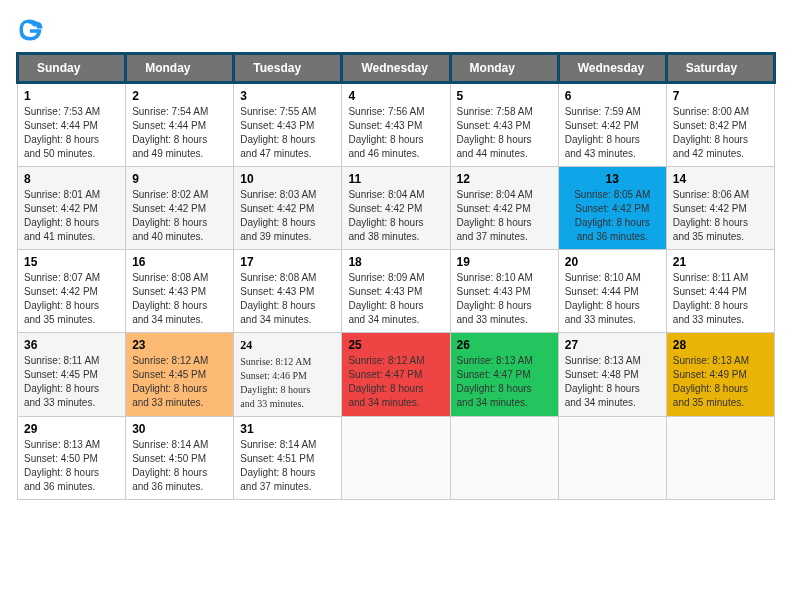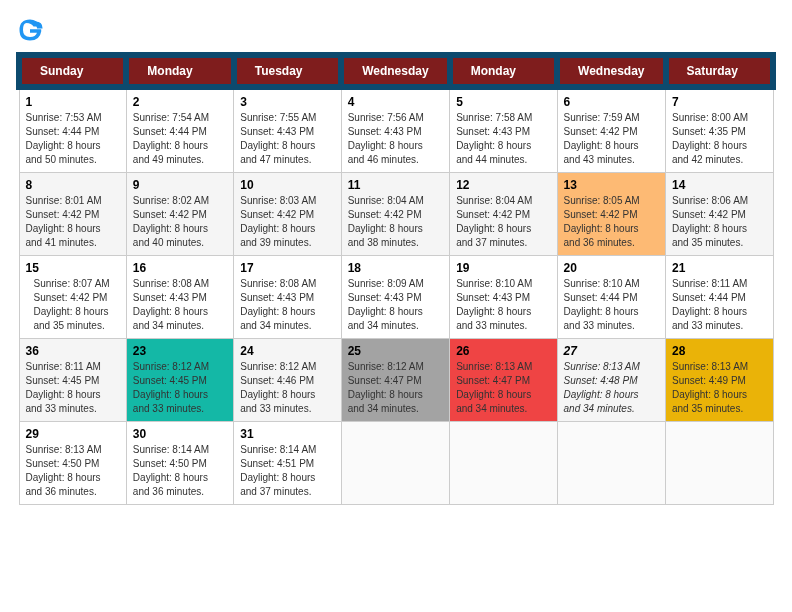--- a/index.html
+++ b/index.html
@@ -46,27 +46,27 @@
       font-size: 14px;
       color: #444;
       margin-top: 2px;
     }
     .calendar {
       width: 100%;
       border-collapse: collapse;
       font-size: 10.5px;
     }
     .calendar th {
-      background: #7f1d1d;
+      background: #737373;
       color: #fff;
       text-align: left;
       padding: 6px 18px;
       font-size: 12px;
       font-weight: bold;
-      border: 6px solid #0c4a6e;
+      border: 3px solid #0c4a6e;
     }
     .calendar td {
       vertical-align: top;
       padding: 5px 6px;
       border: 1px solid #ccc;
       width: calc(100% / 7);
       min-height: 80px;
       background: #fff;
     }
     .calendar tr:nth-child(even) td {
@@ -159,21 +159,21 @@
         <td>
           <span class="day-num">6</span>
           <div class="day-info" style="white-space: pre-line;">Sunrise: 7:59 AM
 Sunset: 4:42 PM
 Daylight: 8 hours
 and 43 minutes.</div>
         </td>
         <td>
           <span class="day-num">7</span>
           <div class="day-info" style="white-space: pre-line;">Sunrise: 8:00 AM
-Sunset: 4:35 PM
+Sunset: 8:42 PM
 Daylight: 8 hours
 and 42 minutes.</div>
         </td>
       </tr>
       <tr>
         <td style="background: rgb(245, 245, 245);">
           <span class="day-num">8</span>
           <div class="day-info" style="white-space: pre-line;">Sunrise: 8:01 AM
 Sunset: 4:42 PM
 Daylight: 8 hours
@@ -200,39 +200,39 @@
 Daylight: 8 hours
 and 38 minutes.</div>
         </td>
         <td style="background: rgb(245, 245, 245);">
           <span class="day-num">12</span>
           <div class="day-info" style="white-space: pre-line;">Sunrise: 8:04 AM
 Sunset: 4:42 PM
 Daylight: 8 hours
 and 37 minutes.</div>
         </td>
-        <td style="background: #fdba74;">
+        <td style="background: #0ea5e9; text-align: center;">
           <span class="day-num">13</span>
           <div class="day-info" style="white-space: pre-line;">Sunrise: 8:05 AM
 Sunset: 4:42 PM
 Daylight: 8 hours
 and 36 minutes.</div>
         </td>
         <td style="background: rgb(245, 245, 245);">
           <span class="day-num">14</span>
           <div class="day-info" style="white-space: pre-line;">Sunrise: 8:06 AM
 Sunset: 4:42 PM
 Daylight: 8 hours
 and 35 minutes.</div>
         </td>
       </tr>
       <tr>
         <td>
           <span class="day-num">15</span>
-          <div class="day-info" style="white-space: pre-line; margin-left: 8px;">Sunrise: 8:07 AM
+          <div class="day-info" style="white-space: pre-line;">Sunrise: 8:07 AM
 Sunset: 4:42 PM
 Daylight: 8 hours
 and 35 minutes.</div>
         </td>
         <td>
           <span class="day-num">16</span>
           <div class="day-info" style="white-space: pre-line;">Sunrise: 8:08 AM
 Sunset: 4:43 PM
 Daylight: 8 hours
 and 34 minutes.</div>
@@ -274,49 +274,49 @@
         </td>
       </tr>
       <tr>
         <td style="background: rgb(245, 245, 245);">
           <span class="day-num">36</span>
           <div class="day-info" style="white-space: pre-line;">Sunrise: 8:11 AM
 Sunset: 4:45 PM
 Daylight: 8 hours
 and 33 minutes.</div>
         </td>
-        <td style="background: #14b8a6;">
+        <td style="background: #fdba74;">
           <span class="day-num">23</span>
           <div class="day-info" style="white-space: pre-line;">Sunrise: 8:12 AM
 Sunset: 4:45 PM
 Daylight: 8 hours
 and 33 minutes.</div>
         </td>
-        <td style="background: rgb(245, 245, 245);">
+        <td style="background: rgb(245, 245, 245); font-family: Liberation Serif, serif;">
           <span class="day-num">24</span>
           <div class="day-info" style="white-space: pre-line;">Sunrise: 8:12 AM
 Sunset: 4:46 PM
 Daylight: 8 hours
 and 33 minutes.</div>
         </td>
-        <td style="background: #a3a3a3;">
+        <td style="background: #ef4444;">
           <span class="day-num">25</span>
           <div class="day-info" style="white-space: pre-line;">Sunrise: 8:12 AM
 Sunset: 4:47 PM
 Daylight: 8 hours
 and 34 minutes.</div>
         </td>
-        <td style="background: #ef4444; margin-top: 21px;">
+        <td style="background: #22c55e; margin-top: 21px;">
           <span class="day-num">26</span>
           <div class="day-info" style="white-space: pre-line;">Sunrise: 8:13 AM
 Sunset: 4:47 PM
 Daylight: 8 hours
 and 34 minutes.</div>
         </td>
-        <td style="background: rgb(245, 245, 245); font-style: italic;">
+        <td style="background: rgb(245, 245, 245);">
           <span class="day-num">27</span>
           <div class="day-info" style="white-space: pre-line;">Sunrise: 8:13 AM
 Sunset: 4:48 PM
 Daylight: 8 hours
 and 34 minutes.</div>
         </td>
         <td style="background: #eab308;">
           <span class="day-num">28</span>
           <div class="day-info" style="white-space: pre-line;">Sunrise: 8:13 AM
 Sunset: 4:49 PM

